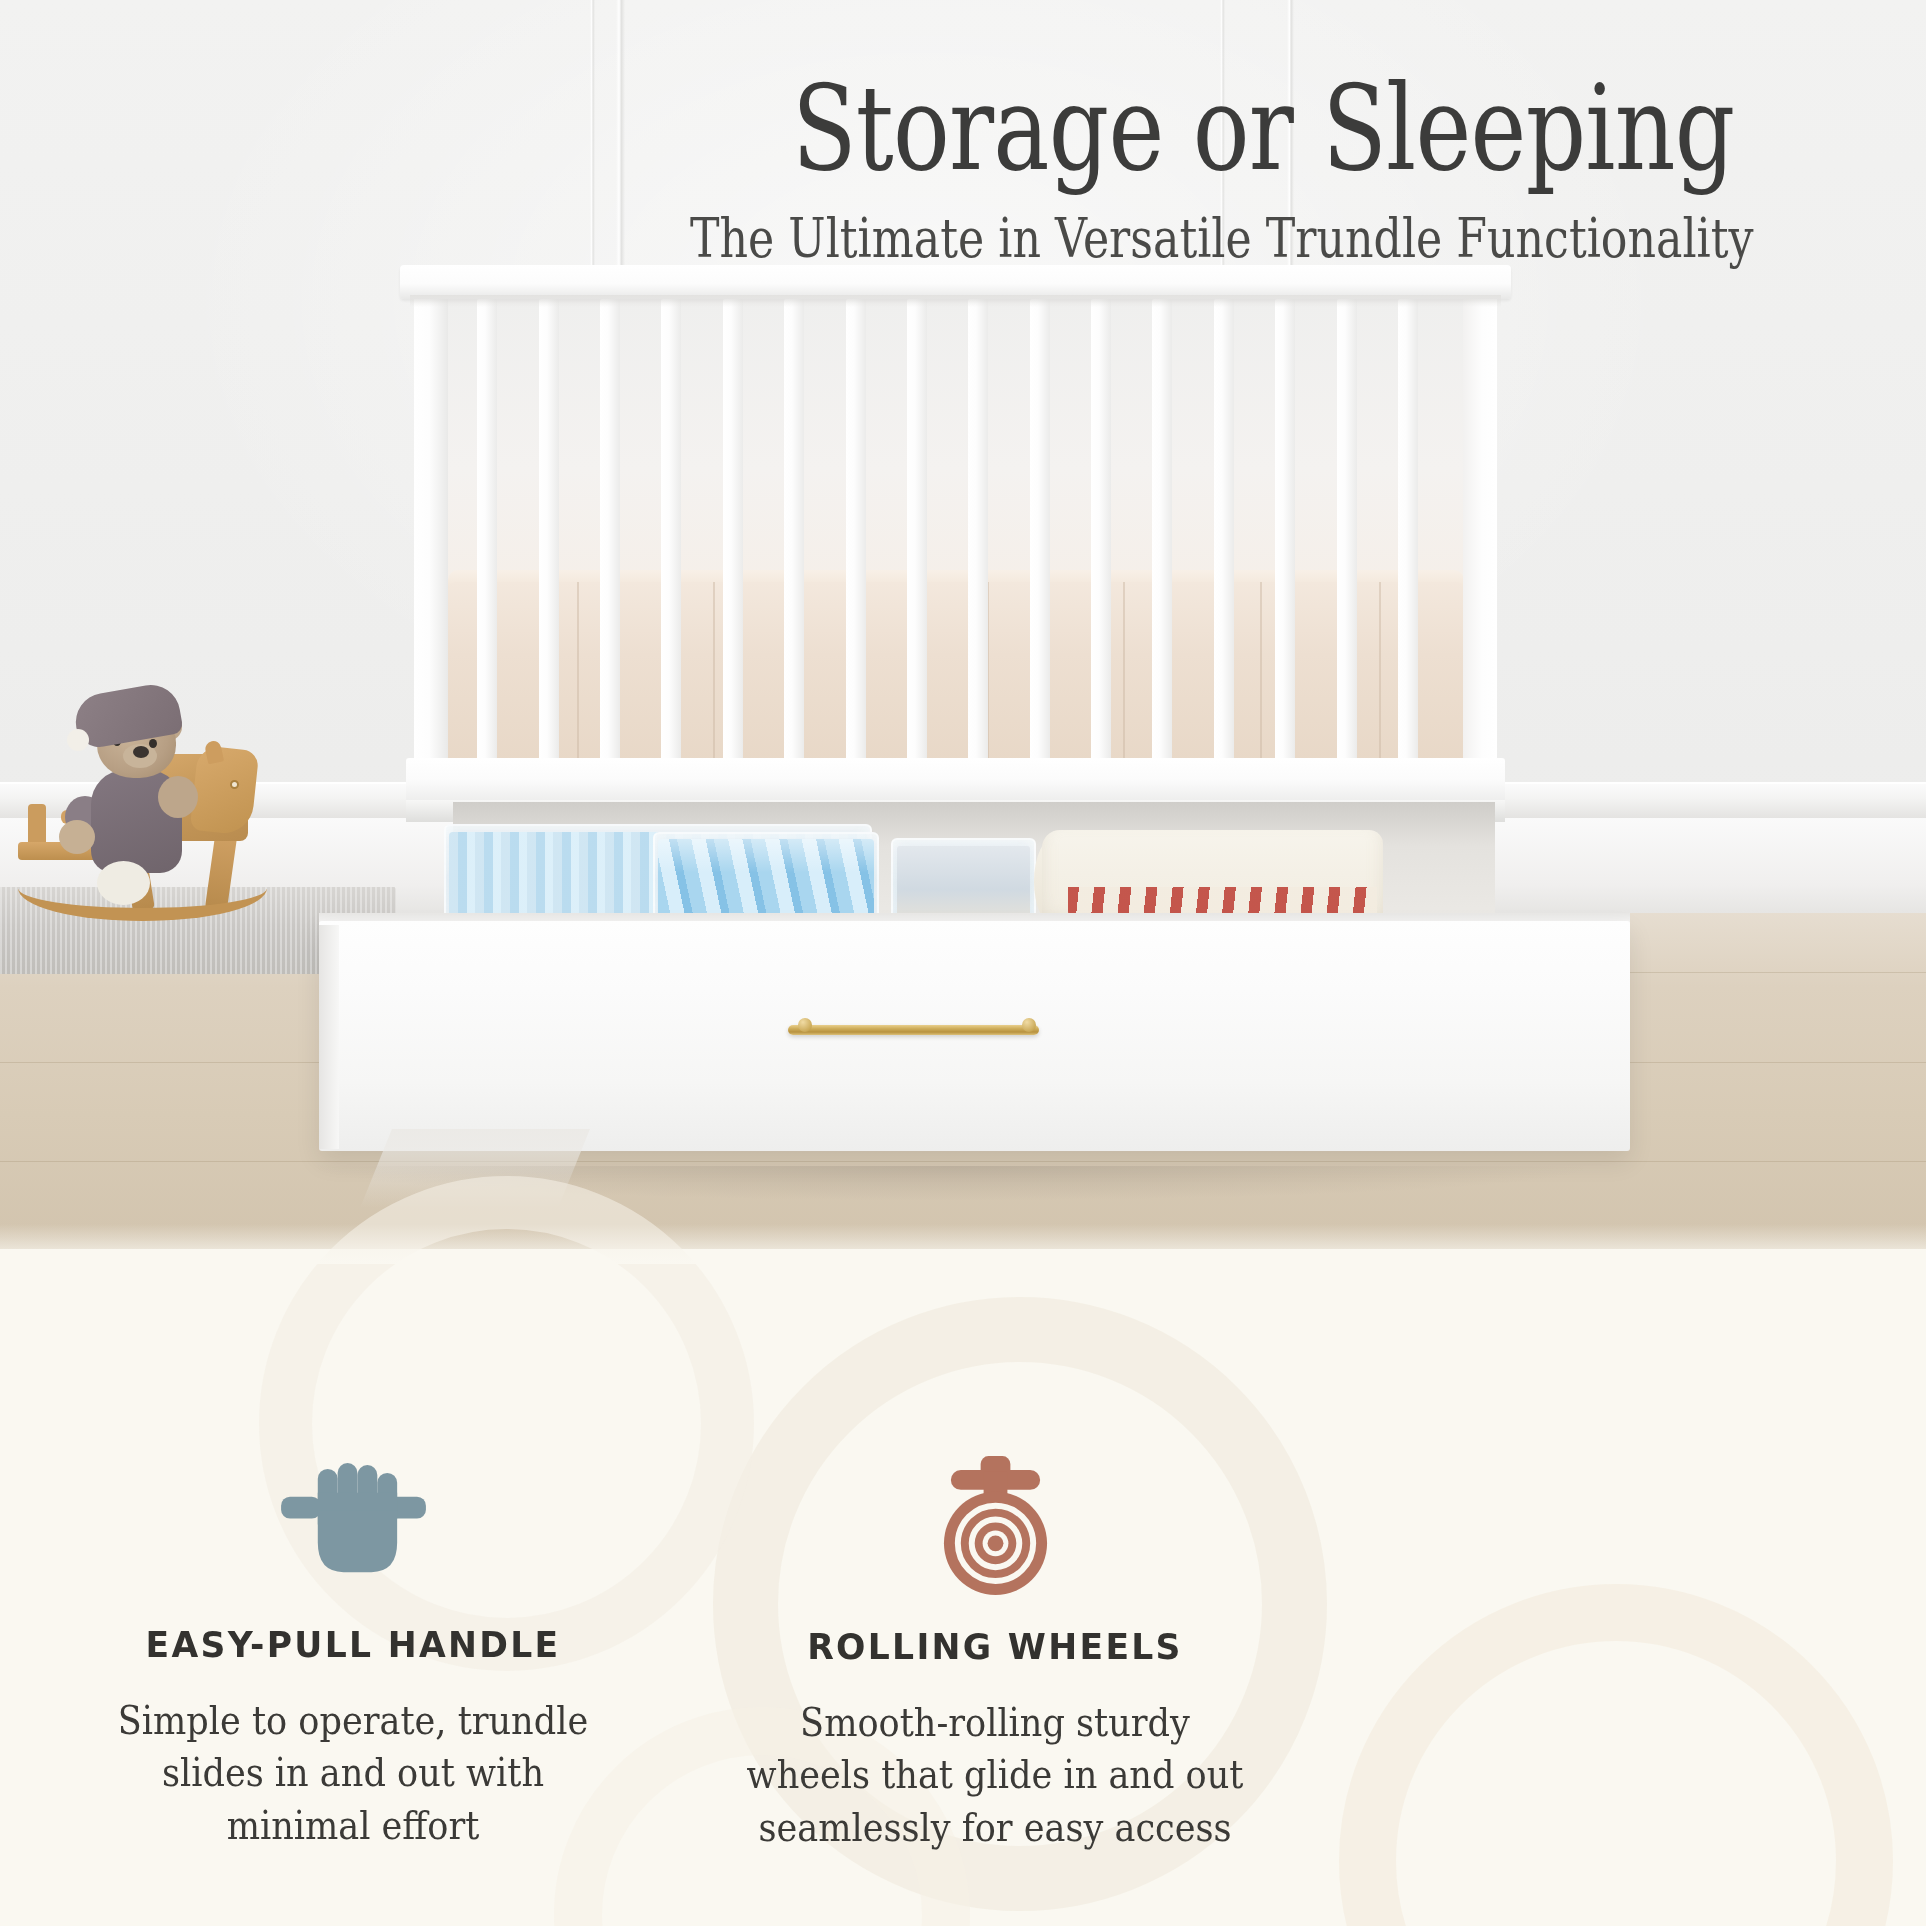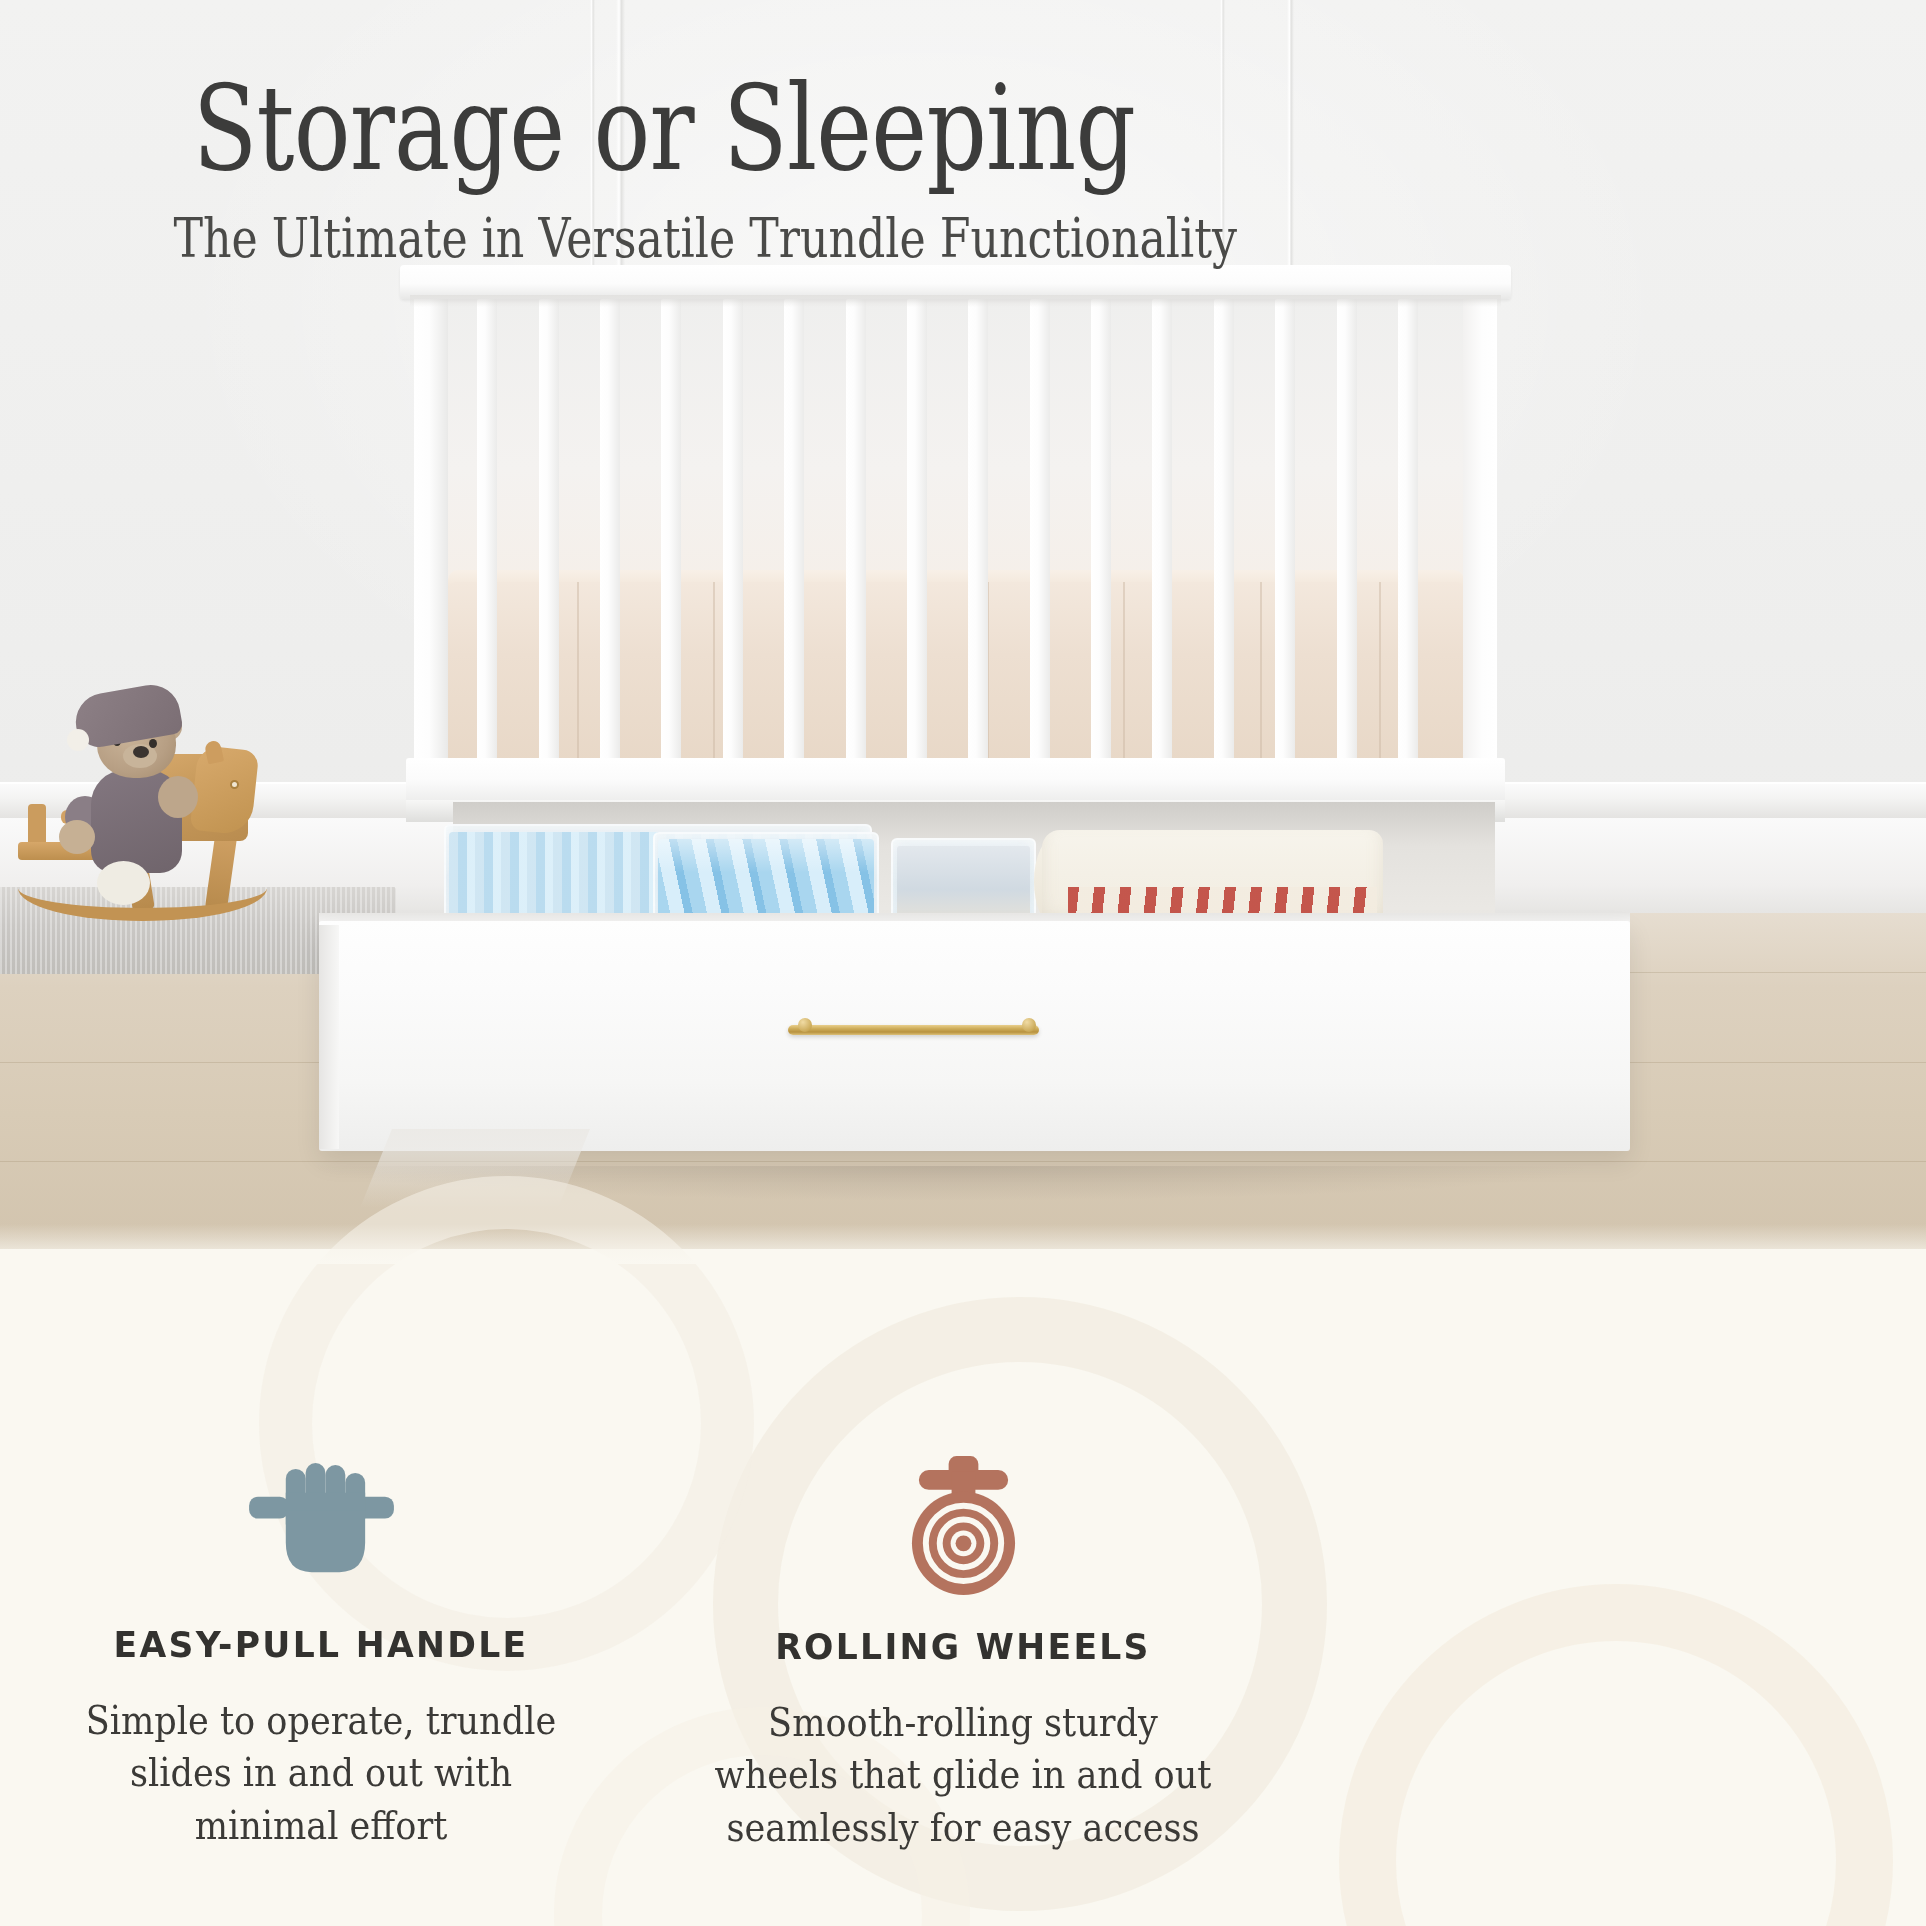--- a/index.html
+++ b/index.html
@@ -295,21 +295,21 @@
     position:absolute; left:317px; top:1166px; width:1267px; height:34px;
     background:radial-gradient(ellipse at 50% 0%, rgba(120,110,100,.22) 0%, rgba(120,110,100,0) 72%);
   }
   .crib-drop-shadow {
     position:absolute; left:376px; top:1129px; width:198px; height:79px;
     background:linear-gradient(180deg,rgba(235,233,229,.85) 0%,rgba(255,255,255,0) 100%);
     transform:skewX(-22deg);
   }
 
   
-  .header { position:absolute; left:0; top:0; width:1927px; text-align:left; z-index:6; }
+  .header { position:absolute; left:0; top:0; width:1927px; text-align:right; z-index:6; }
   .title {
     font-family:"DejaVu Serif", serif;
     font-size:118px; line-height:1.0;
     color:#3c3c3b; letter-spacing:-1px;
     margin-top:69px;
     font-weight:400;
     transform:scaleX(.80);
   }
   .subtitle {
     font-family:"DejaVu Serif", serif;
@@ -332,21 +332,21 @@
   .arc {
     position:absolute; border-radius:50%; border-style:solid; border-color:#f2ece0;
   }
   .arc-a { left:713px; top:1297px; width:614px; height:614px; border-width:65px; opacity:.75; }
   .arc-b { left:259px; top:1176px; width:495px; height:495px; border-width:53px; border-color:#f4efe5; opacity:.6; }
   .arc-c { left:1339px; top:1584px; width:554px; height:554px; border-width:57px; border-color:#f3ebdd; opacity:.62; }
   .arc-d { left:554px; top:1707px; width:416px; height:416px; border-width:48px; border-color:#f5f0e6; opacity:.55; }
 
   .feature-row {
     position:absolute; left:0; top:1463px; width:1927px;
-    display:flex; z-index:5;
+    display:flex; z-index:5;padding-left:32px;
   }
   .feature { width:642px; text-align:center; padding:0 34px; }
   .feature .icon-wrap {
     height:129px; display:flex; align-items:center; justify-content:center;
     margin-bottom:34px;
   }
   .feature h3 {
     font-family:"DejaVu Sans", sans-serif;
     font-size:36px; font-weight:700; letter-spacing:2.4px;
     color:#33322f; margin-bottom:30px;

